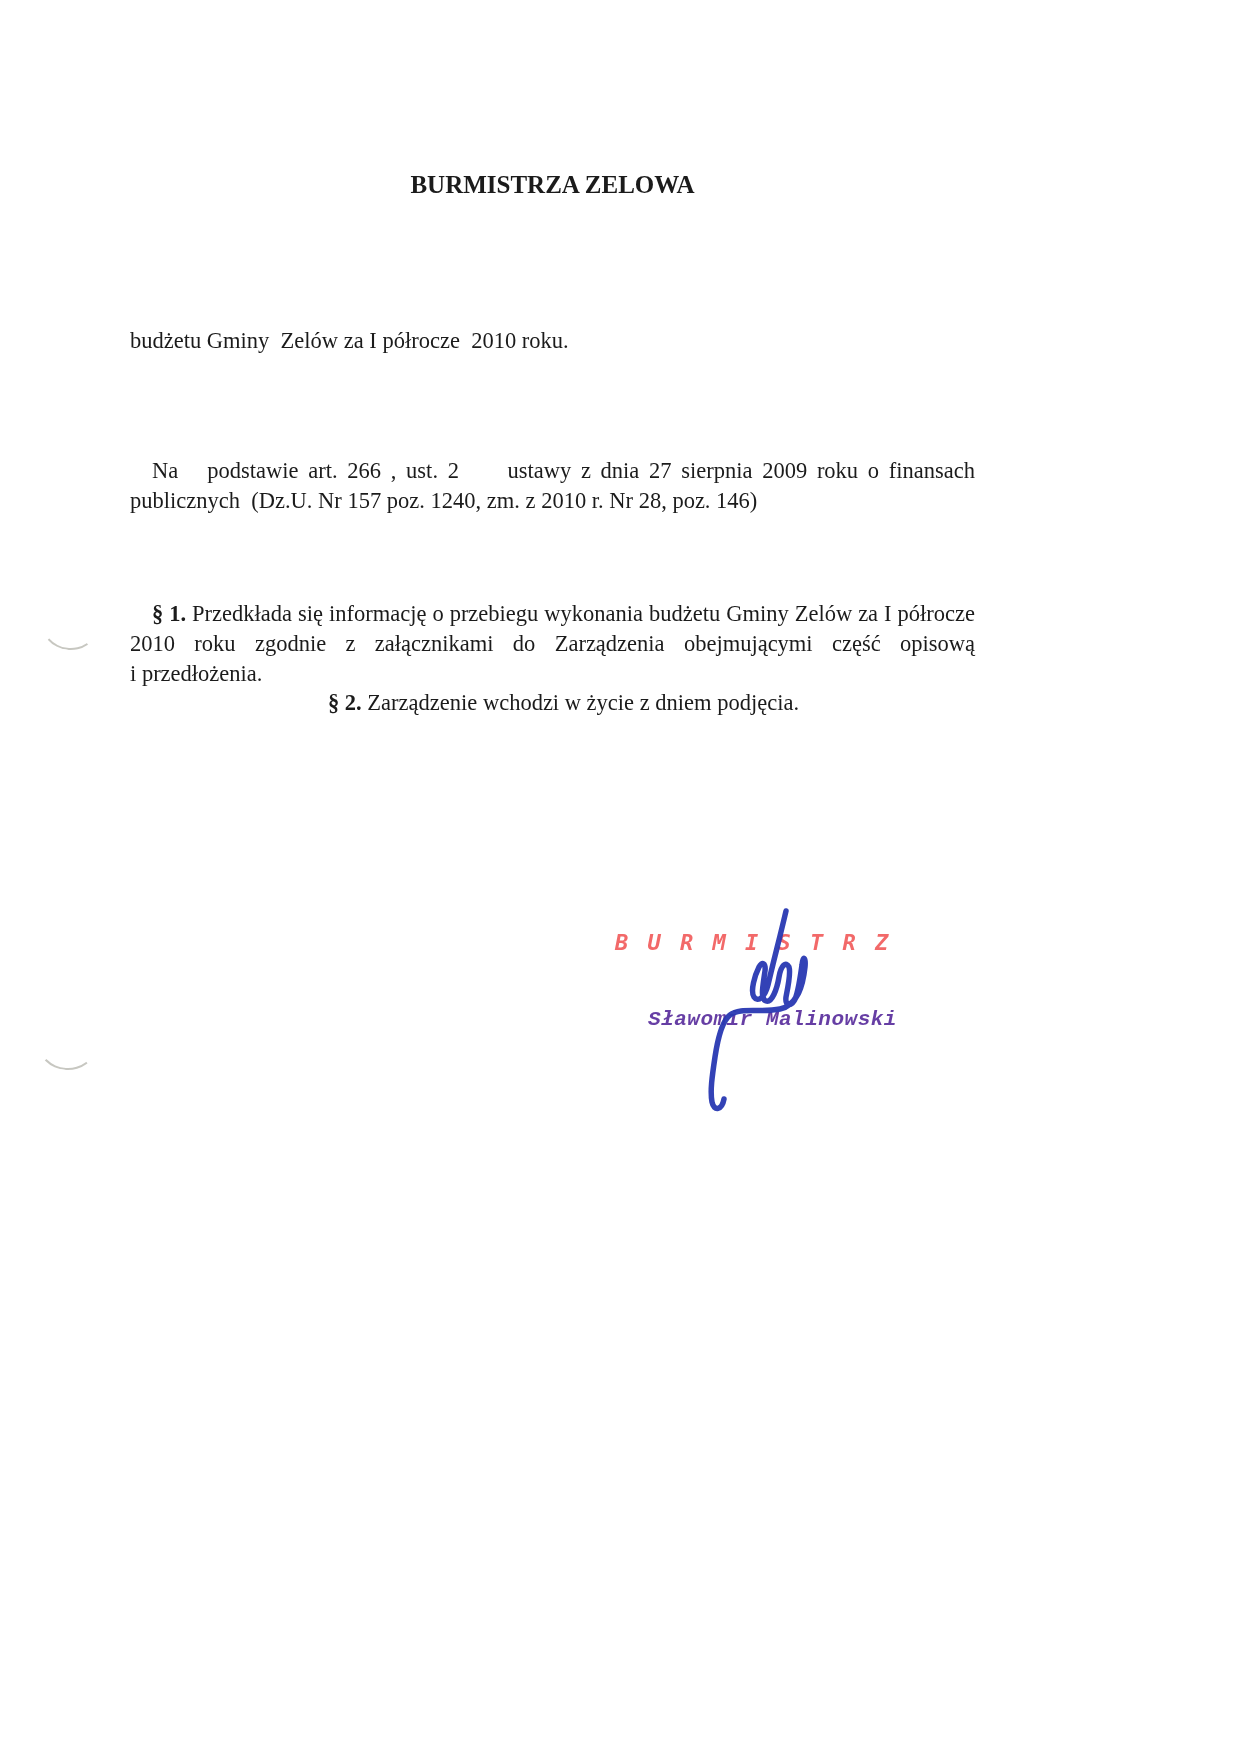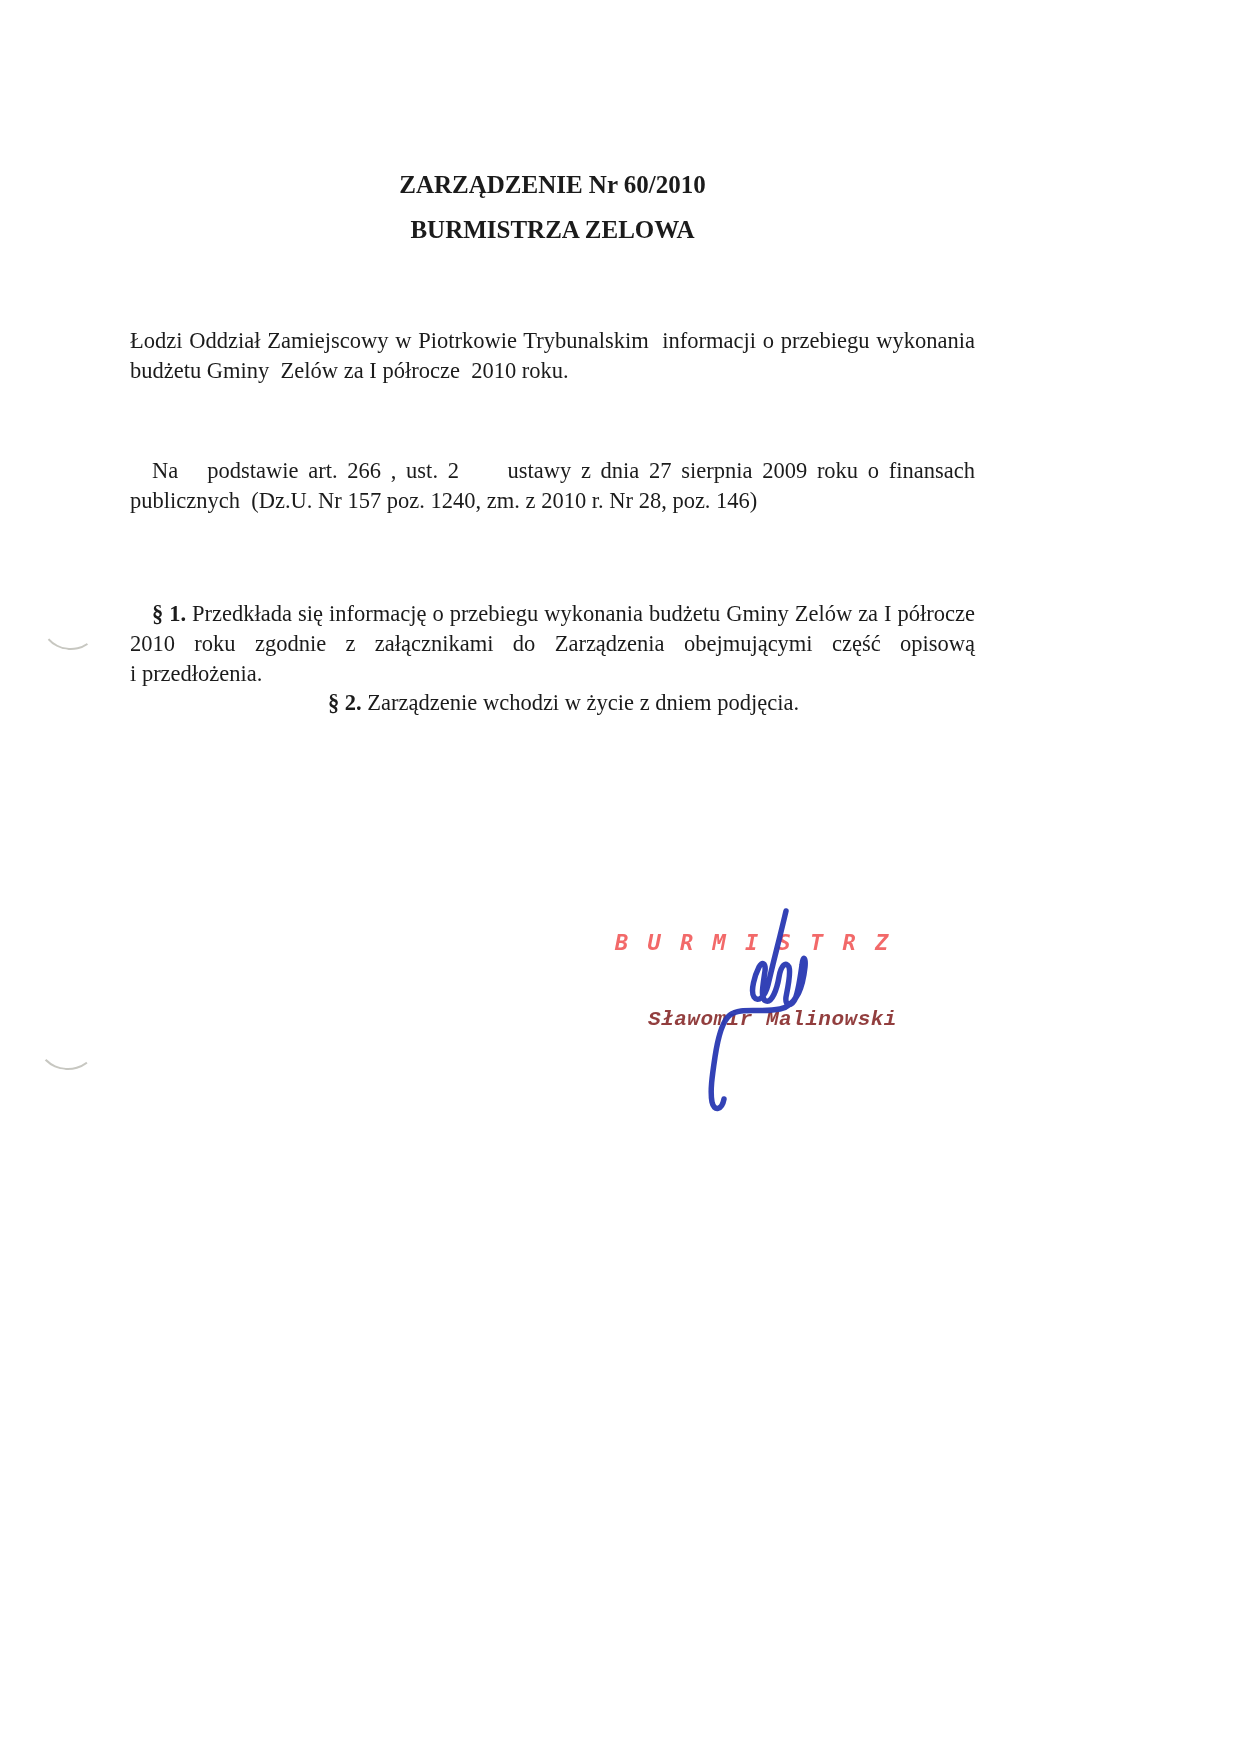--- a/index.html
+++ b/index.html
@@ -54,47 +54,45 @@
   }
   #arc1{left:42px;top:600px;width:52px;height:46px;transform:rotate(7deg);}
   #arc2{left:38px;top:1018px;width:55px;height:48px;transform:rotate(4deg);}
 </style>
 </head>
 <body>
 
 <div class="page">
 
   <div class="title-block">
-    <div class="tl">ZARZĄDZENIE Nr 60/2010</div>
     <div class="tl">BURMISTRZA ZELOWA</div>
   </div>
 
   <div class="para" id="subject">
-    <div class="ln jfull">Łodzi Oddział Zamiejscowy w Piotrkowie Trybunalskim&nbsp; informacji o przebiegu wykonania</div>
     <div class="ln">budżetu Gminy&nbsp; Zelów za I półrocze&nbsp; 2010 roku.</div>
   </div>
 
   <div class="para" id="basis">
     <div class="ln jfull indent">Na&nbsp;&nbsp; podstawie art. 266 , ust. 2&nbsp;&nbsp;&nbsp;&nbsp; ustawy z dnia 27 sierpnia 2009 roku o finansach</div>
     <div class="ln">publicznych&nbsp; (Dz.U. Nr 157 poz. 1240, zm. z 2010 r. Nr 28, poz. 146)</div>
   </div>
 
   <div class="para" id="sec1">
     <div class="ln jfull indent"><span class="seclabel">§ 1.</span><span> Przedkłada się informację o przebiegu wykonania budżetu Gminy Zelów za I półrocze</span></div>
     <div class="ln jfull">2010 roku zgodnie z załącznikami do Zarządzenia obejmującymi część opisową</div>
     <div class="ln">i przedłożenia.</div>
   </div>
 
   <div class="para" id="sec2">
     <div class="ln indent"><span class="seclabel">§ 2.</span><span> Zarządzenie wchodzi w życie z dniem podjęcia.</span></div>
   </div>
 
   <div>
     <div class="stamp-title" style="color: #ef4444; font-style: italic;">B U R M I S T R Z</div>
-    <div class="stamp-name" style="color: #7f1d1d;">Sławomir Malinowski</div>
+    <div class="stamp-name" style="color: #4c1d95;">Sławomir Malinowski</div>
     <svg class="signature" viewBox="0 0 160 215" fill="none" style="color: rgb(40, 56, 178);">
       <path d="M 126,6 C 120,32 113,58 108,80
            C 105,92 98,98 94,92
            C 90,86 95,70 99,62
            C 102,56 106,58 105,66
            C 103,80 100,94 106,96
            C 112,98 117,84 119,72
            C 121,60 126,56 129,62
            C 131,68 128,82 126,92
            C 125,100 130,102 134,96

